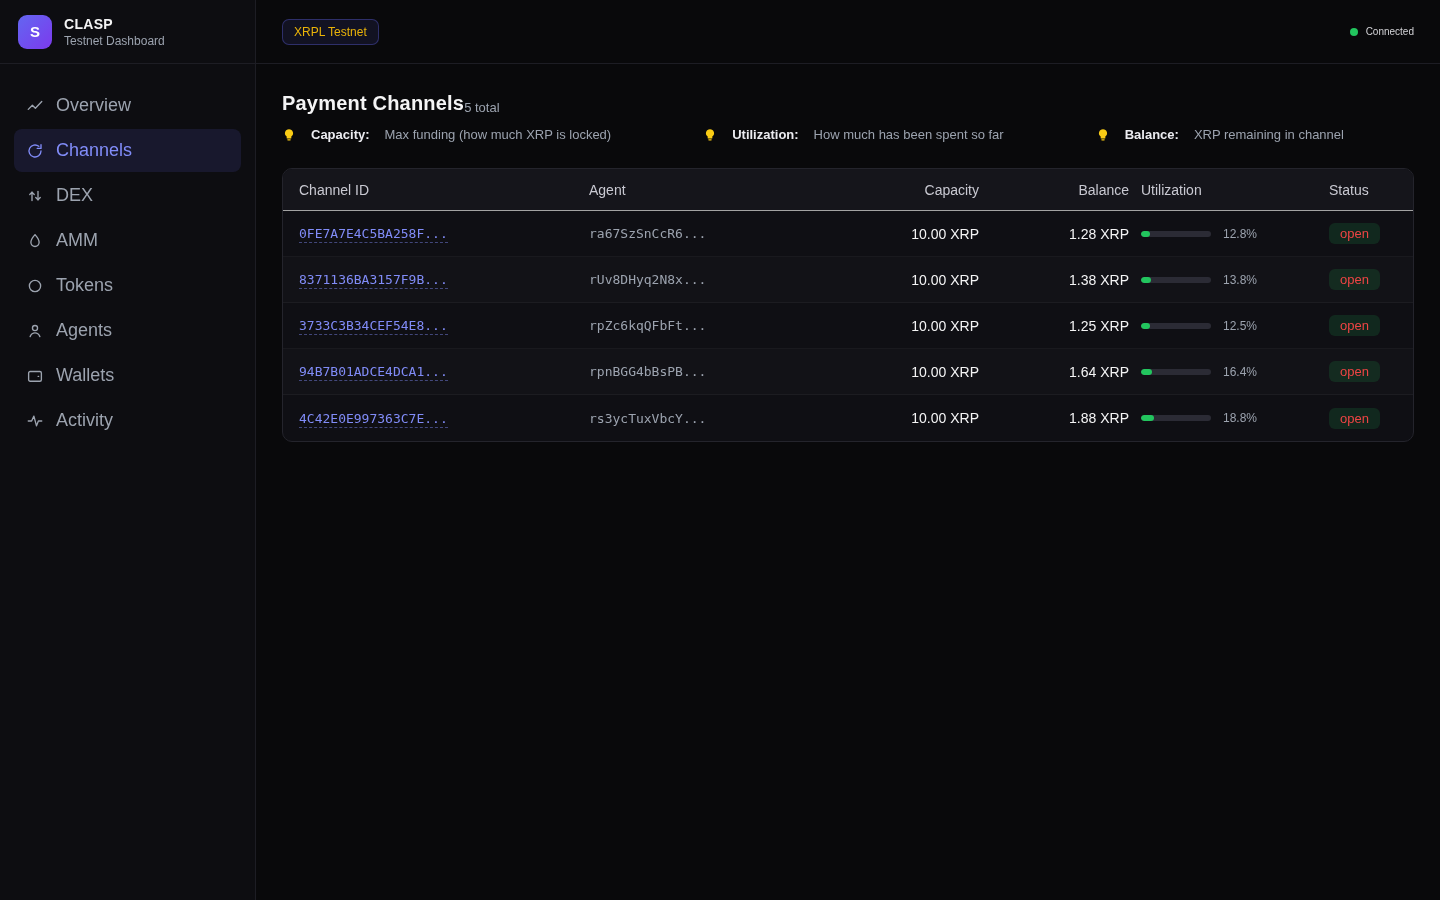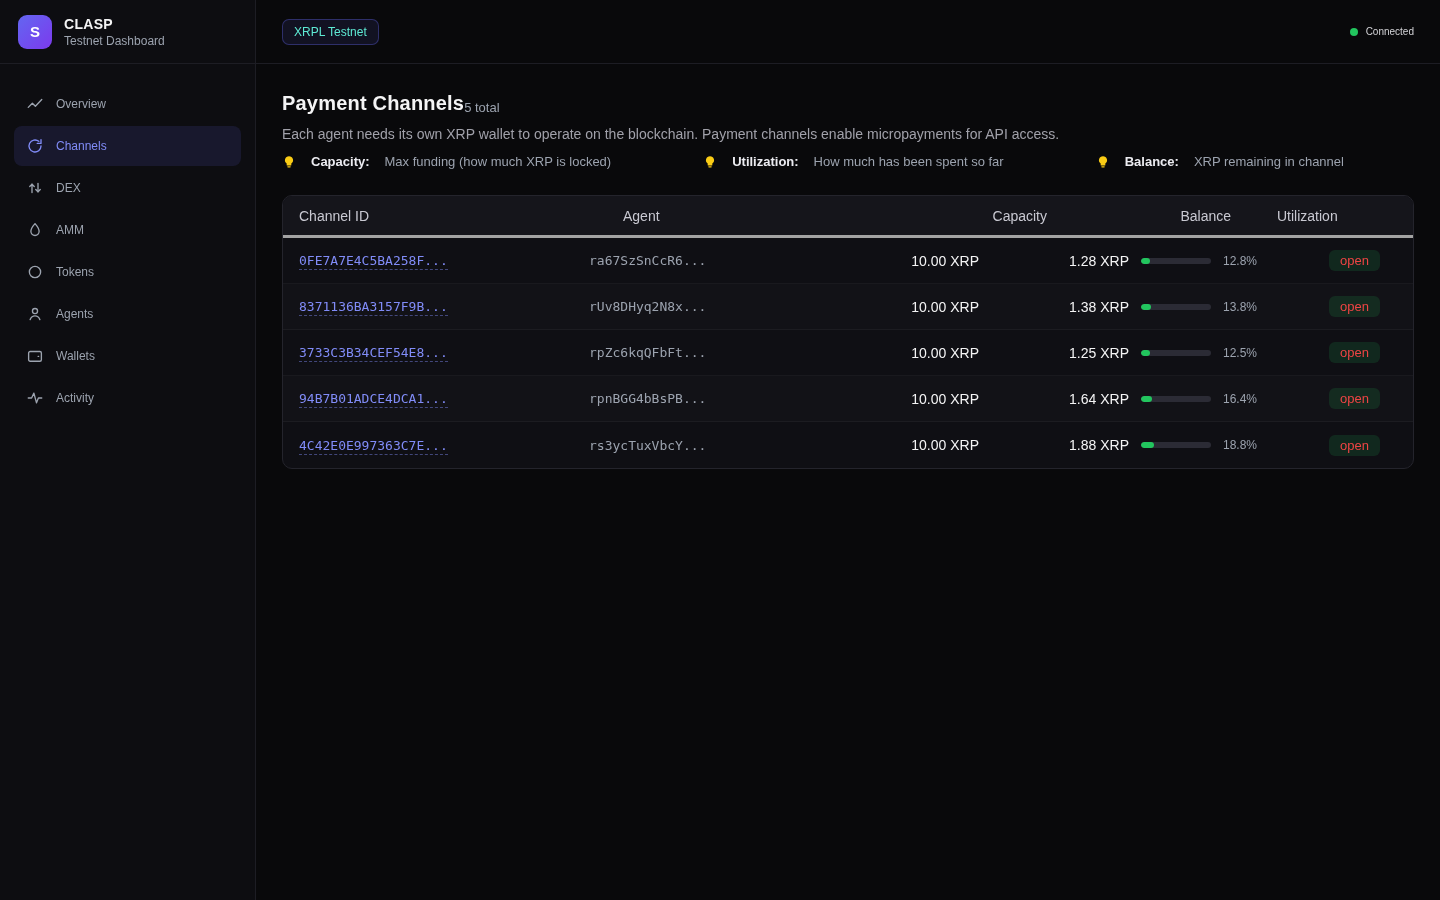--- a/index.html
+++ b/index.html
@@ -29,40 +29,40 @@
     color:#fff; font-weight:bold; font-size:15px;
     display:flex; align-items:center; justify-content:center;
   }
   .brand-name { font-size:14px; font-weight:bold; color:#f4f4f5; letter-spacing:.3px; }
   .brand-sub { font-size:12px; color:#9ca3af; margin-top:2px; }
 
   .nav { padding:20px 14px; display:flex; flex-direction:column; gap:2px; }
   .nav-item {
     display:flex; align-items:center; gap:12px;
     padding:11px 12px; border-radius:8px;
-    color:#9ca3af; font-size:12px; cursor:pointer;
+    color:#9ca3af; font-size:18px; cursor:pointer;
   }
   .nav-item.active {
     background:rgba(99,102,241,0.13);
     color:#818cf8;
     text-align:right;
   }
   .nav-icon { width:18px; height:18px; display:flex; align-items:center; justify-content:center; flex:0 0 18px; }
   .nav-icon svg { width:18px; height:18px; stroke:currentColor; fill:none; stroke-width:1.8; stroke-linecap:round; stroke-linejoin:round; }
 
   
   .main-col { flex:1; display:flex; flex-direction:column; min-width:0; }
   .topbar {
     height:64px; flex:0 0 64px;
     display:flex; align-items:center; justify-content:space-between;
     padding:0 26px;
     border-bottom:1px solid #1d1d24;
   }
   .net-badge {
-    font-size:12px; color:#5eead4;
+    font-size:12px; color:#eab308;
     background:rgba(99,102,241,0.10);
     border:1px solid rgba(99,102,241,0.35);
     border-radius:7px; padding:5px 11px;
   }
   .conn { display:flex; align-items:center; gap:8px; font-size:10px; color:#d4d4d8; }
   .conn-dot { width:8px; height:8px; border-radius:50%; background:#22c55e; }
 
   
   .content { padding:28px 26px; }
   .title-row { display:flex; align-items:flex-end; justify-content:flex-start; }
@@ -86,22 +86,22 @@
   }
   .trow {
     display:grid;
     grid-template-columns:290px 250px 140px 150px 200px 1fr;
     align-items:center;
     padding:0 16px;
   }
   .thead {
     height:42px;
     background:#15151b;
-    border-bottom:3px solid #a3a3a3;
-    font-size:14px; color:#c9c9d2;gap:34px;
+    border-bottom:1px solid #a3a3a3;
+    font-size:14px; color:#c9c9d2;
   }
   .tbody .trow { height:46px; border-bottom:1px solid rgba(255,255,255,0.045); }
   .tbody .trow:last-child { border-bottom:none; }
   .tbody .trow:nth-child(even) { background:rgba(255,255,255,0.015); }
 
   .col-right { text-align:right; }
   .col-util { padding-left:12px; }
 
   .mono { font-family:"DejaVu Sans Mono", monospace; font-size:13px; }
   .chan-link {
@@ -219,21 +219,20 @@
         <span class="conn-dot"></span>
         <span>Connected</span>
       </span>
     </header>
 
     <main class="content">
       <div class="title-row">
         <h1 class="page-title">Payment Channels</h1>
         <span class="total">5 total</span>
       </div>
-      <p class="desc">Each agent needs its own XRP wallet to operate on the blockchain. Payment channels enable micropayments for API access.</p>
 
       <div class="hints">
         <span class="hint">
           <span class="bulb">
             <svg viewBox="0 0 24 24" fill="#facc15">
                 <path d="M12 2a7 7 0 0 0-4 12.7V17a1 1 0 0 0 1 1h6a1 1 0 0 0 1-1v-2.3A7 7 0 0 0 12 2z"></path>
                 <rect x="9" y="19.2" width="6" height="2.2" rx="1.1"></rect>
               </svg>
           </span>
           <b>Capacity:</b>

